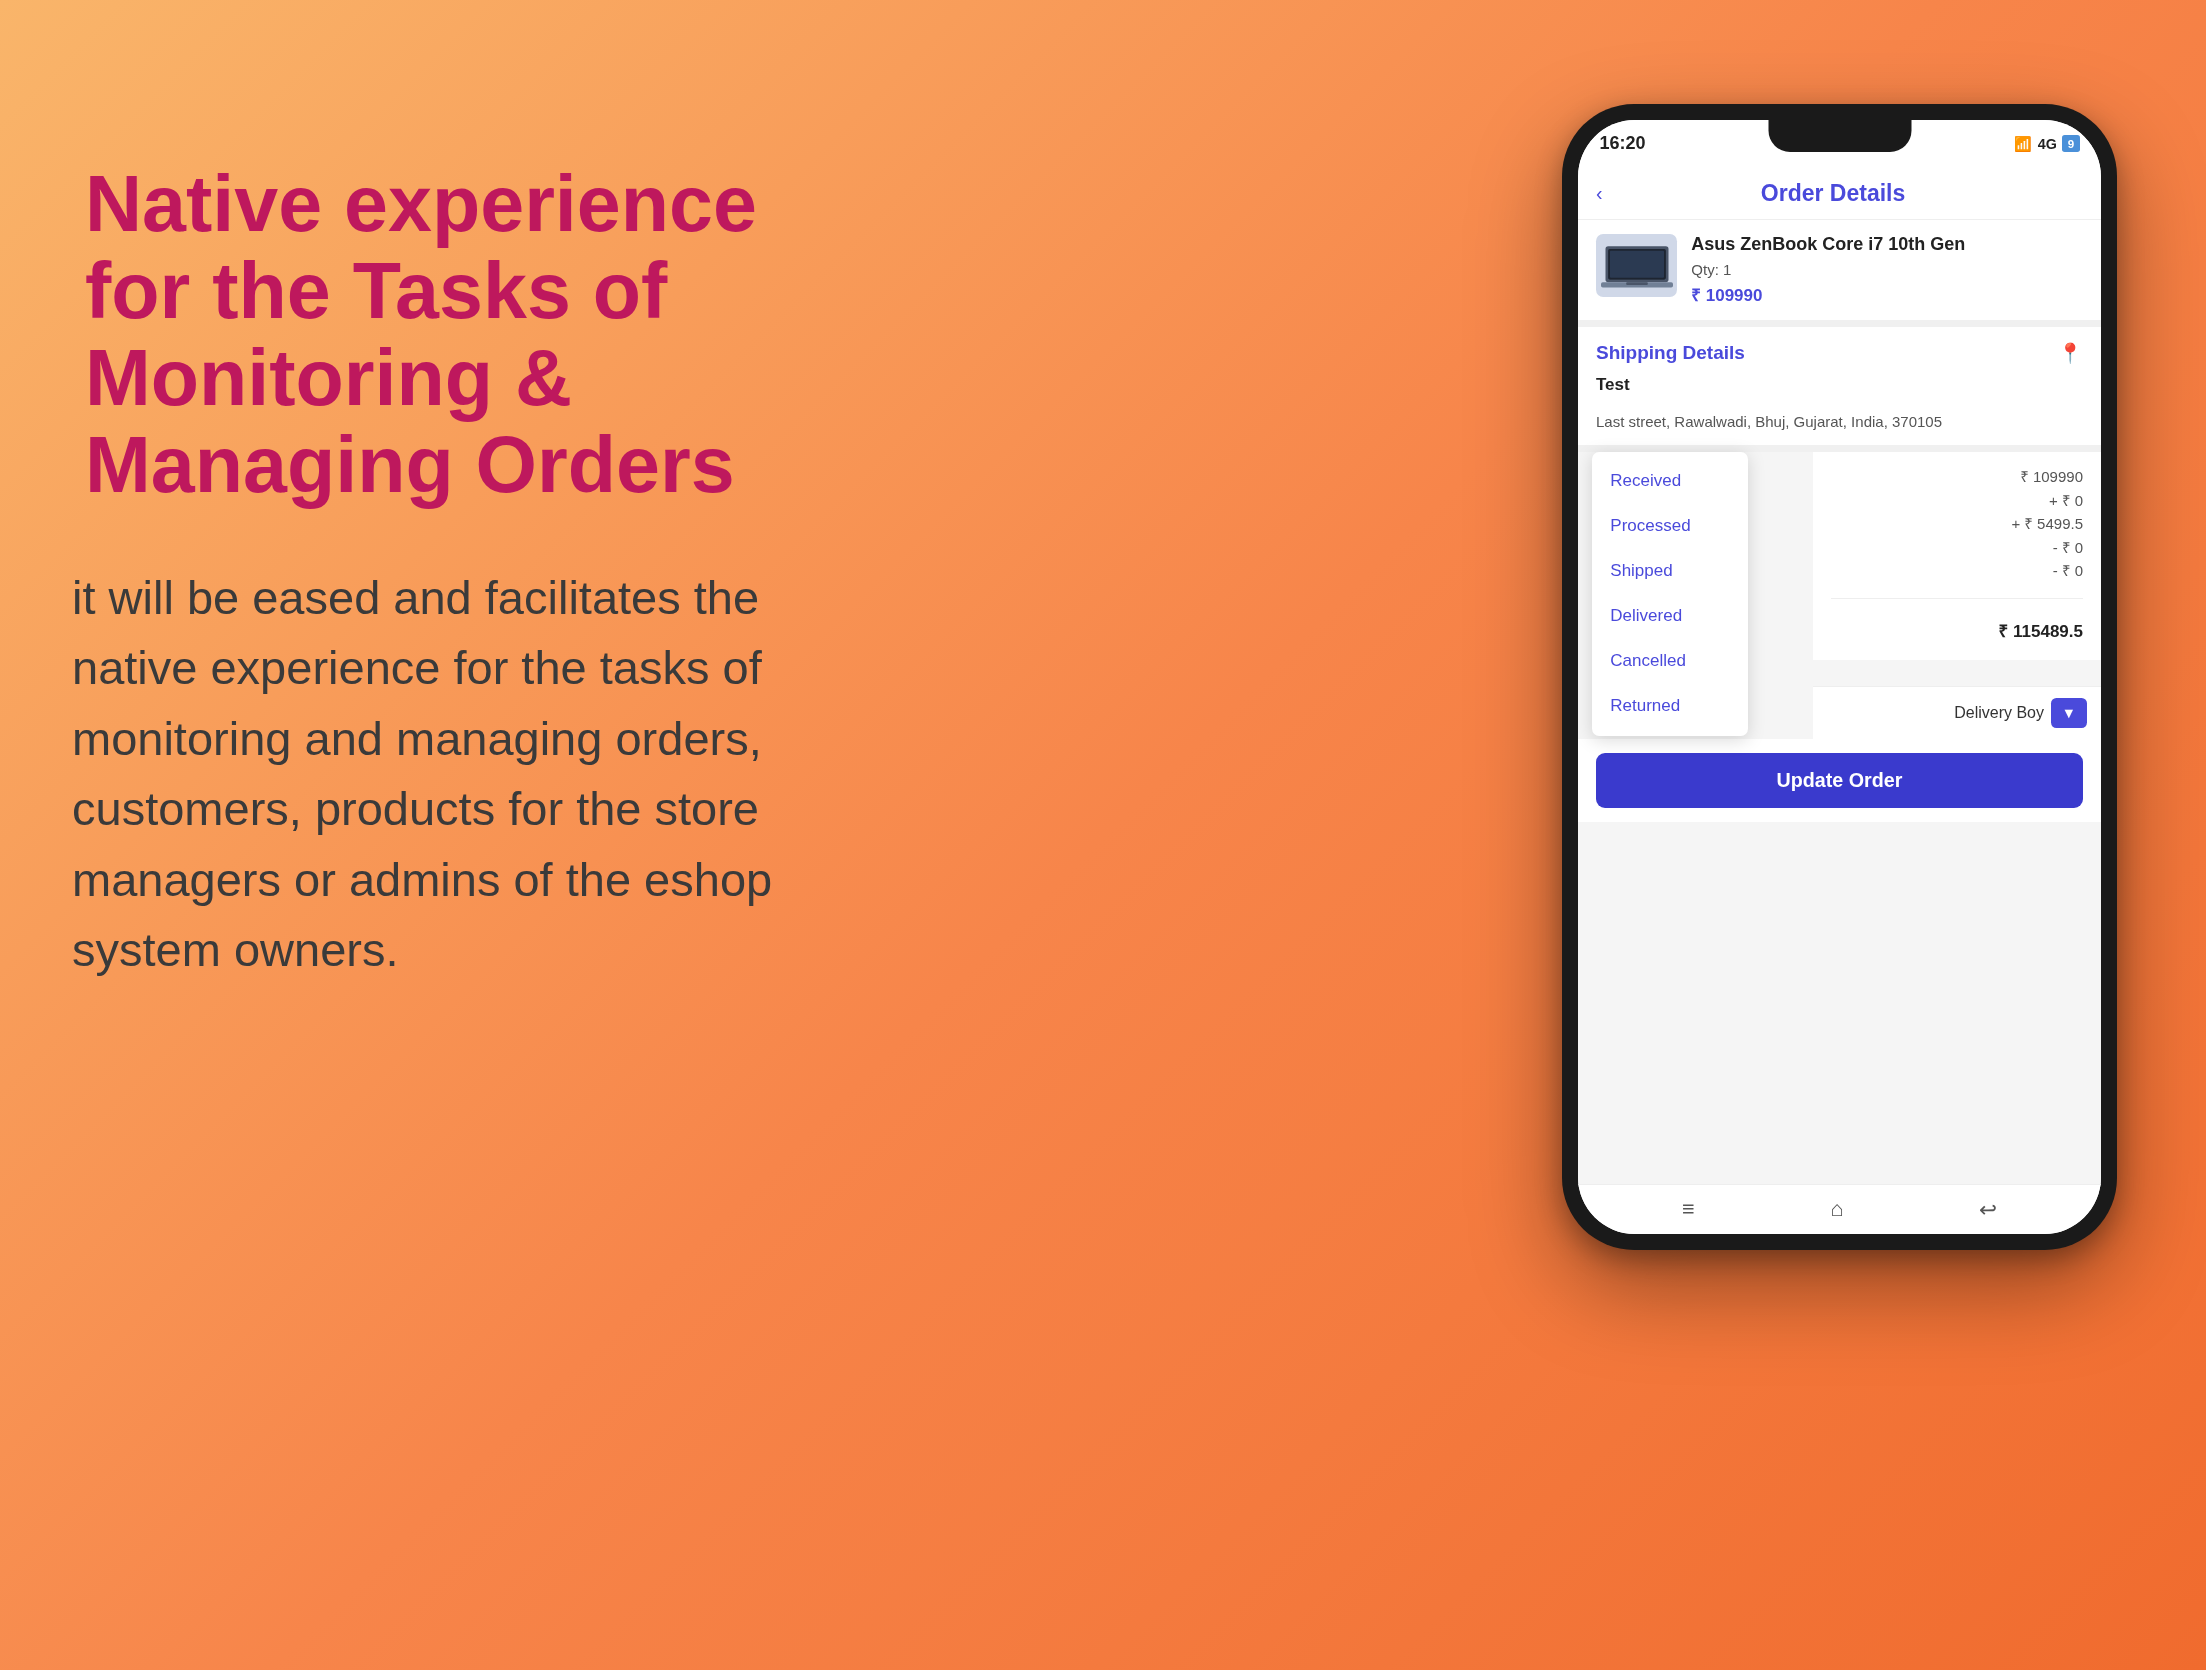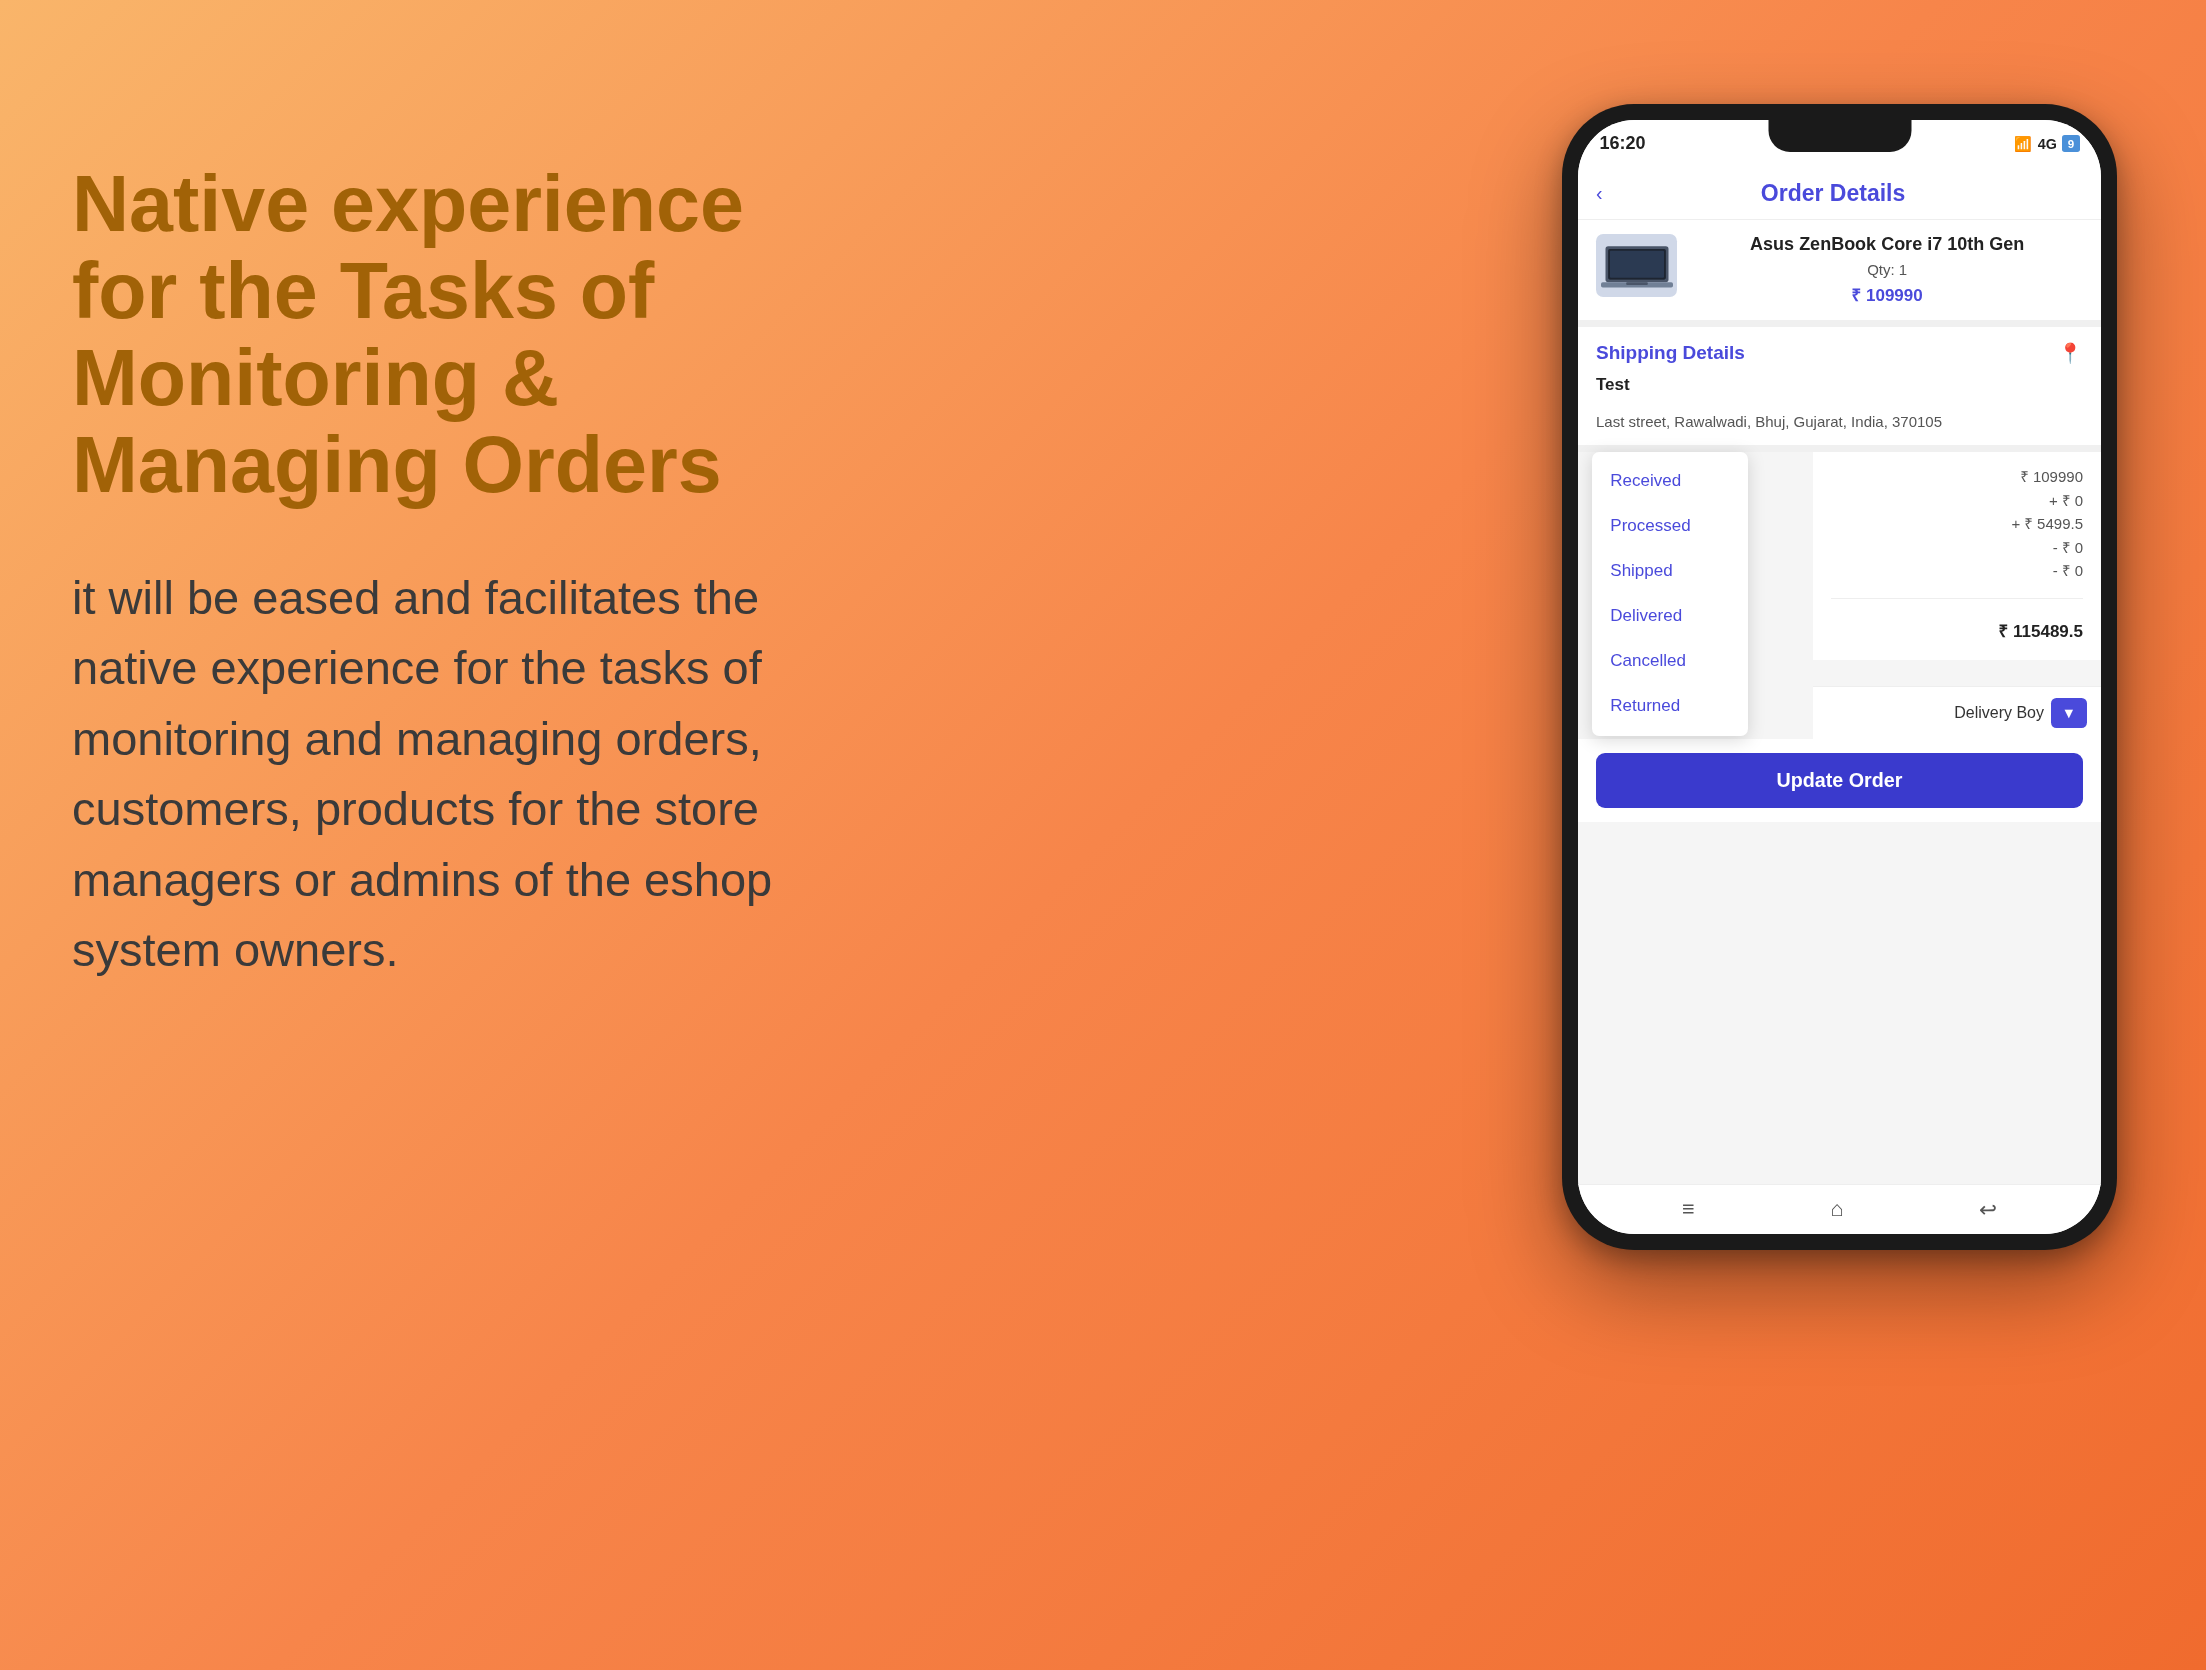--- a/index.html
+++ b/index.html
@@ -16,23 +16,24 @@
     .left-section {
       position: absolute;
       left: 72px;
       top: 161px;
       width: 734px;
     }
 
     .headline {
       font-size: 79px;
       font-weight: 900;
-      color: #a16207;
+      color: #be185d;
       line-height: 1.1;
       margin-bottom: 54px;
+      margin-left: 13px;
     }
 
     .body-text {
       font-size: 47px;
       font-weight: 400;
       color: #3a3a3a;
       line-height: 1.5;
     }
 
     
@@ -165,21 +166,20 @@
       overflow: hidden;
     }
 
     .laptop-svg {
       width: 72px;
       height: 54px;
     }
 
     .product-info {
       flex: 1;
-      text-align: center;
     }
 
     .product-name {
       font-size: 18px;
       font-weight: 600;
       color: #222;
       margin-bottom: 5.4px;
     }
 
     .product-qty {

